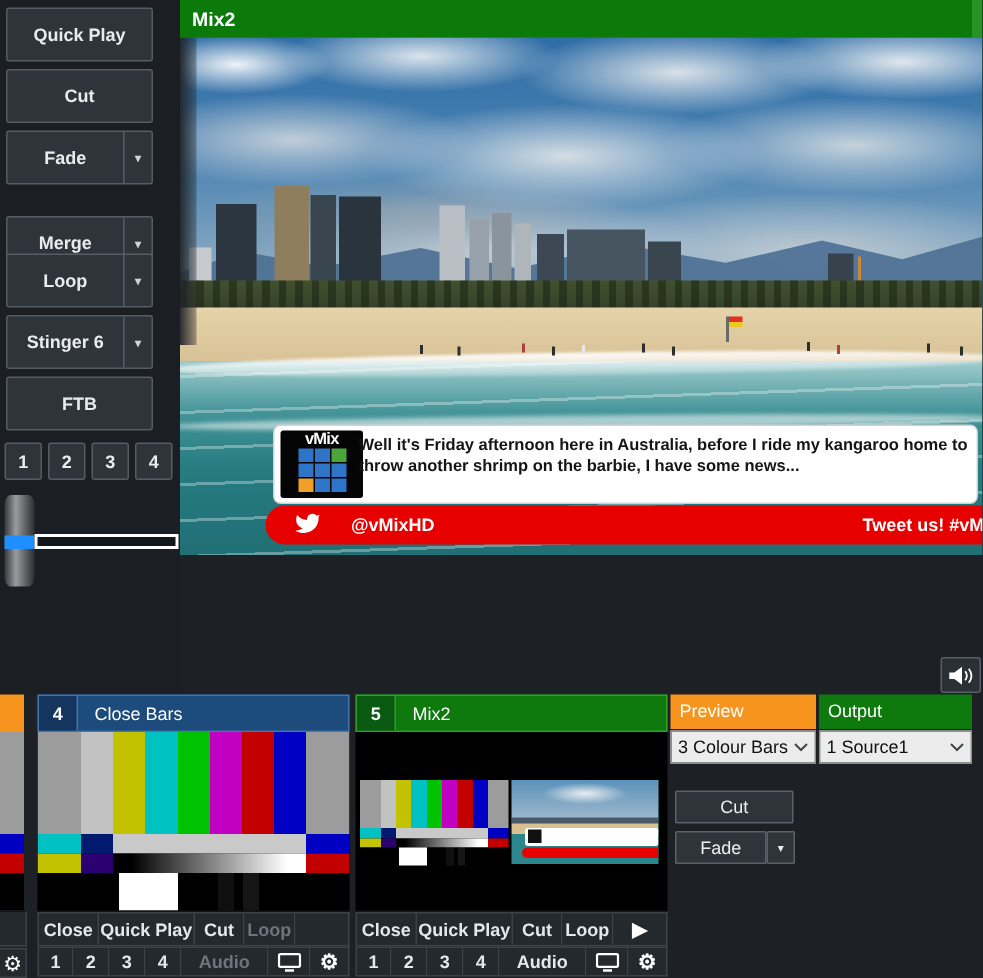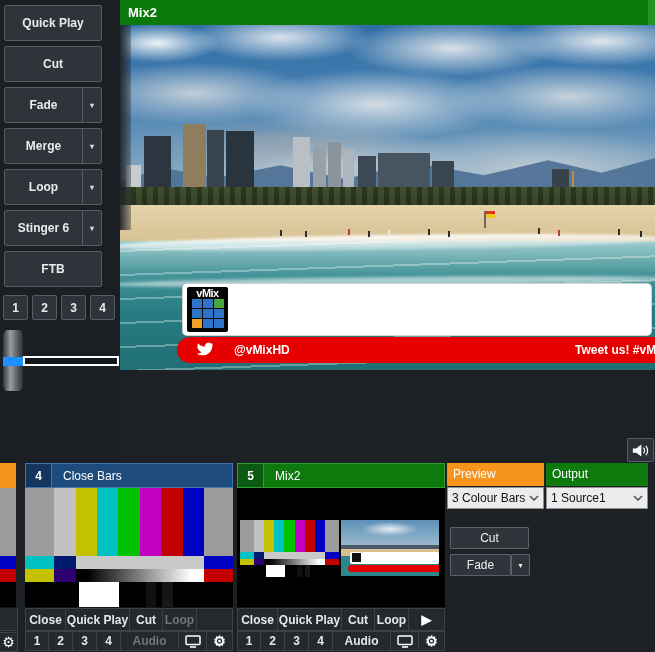--- a/index.html
+++ b/index.html
@@ -58,21 +58,21 @@
     background:rgba(255,255,255,.55); filter:blur(1.5px); transform:rotate(-.6deg); }
   .shade-left { position:absolute; left:0; top:0; width:11px; height:205px;
     background:linear-gradient(90deg, rgba(33,37,41,.95), rgba(33,37,41,.35)); }
   .person { position:absolute; width:2px; height:6px; background:#2e2e2e; }
   .flagpole { position:absolute; left:364px; top:186px; width:2px; height:17px; background:#6a6a6a; }
   .flag { position:absolute; left:366px; top:186px; width:9px; height:7px; background:linear-gradient(180deg,#e03020 50%,#ecc820 50%); }
 
   
   .card { position:absolute; left:63px; top:259px; width:468px; height:51px; background:#ffffff; border-radius:4px;
           box-shadow:0 0 0 1px #d2d2d2; }
-  .vmix-logo { position:absolute; left:4px; top:3px; width:41px; height:45px; background:#050505; border-radius:2px; text-align:center; }
+  .vmix-logo { position:absolute; left:4px; top:3px; width:55px; height:45px; background:#050505; border-radius:2px; text-align:center; }
   .vmix-word { color:#fff; font-weight:bold; font-size:11px; line-height:12px; letter-spacing:-.5px; }
   .vmix-grid { display:grid; grid-template-columns:repeat(3,10px); grid-auto-rows:9px; gap:1px; justify-content:center; }
   .vmix-grid span { display:block; }
   .tweet-text { position:absolute; left:56px; top:6px; width:414px; font-size:11px; line-height:14px; font-weight:bold; color:#151515; }
   .red-bar { position:absolute; left:57px; top:312px; width:620px; height:26px; background:#e60000; border-radius:13px 0 0 13px; }
   .red-bar .bird { position:absolute; left:18px; top:4px; }
   .red-bar .handle { position:absolute; left:57px; top:0; line-height:26px; color:#fff; font-size:12px; font-weight:bold; }
   .red-bar .cta { position:absolute; left:398px; top:0; line-height:26px; color:#fff; font-size:12px; font-weight:bold; white-space:nowrap; }
 
   
@@ -145,21 +145,21 @@
     </div>
   <div class="tbtn" style="top:46px">
       <span>Cut</span>
     </div>
   <div class="tbtn split" style="top:87px">
     <span class="lbl">Fade</span>
     <span class="arrowzone">
         <span>▾</span>
       </span>
   </div>
-  <div class="tbtn split" style="top:128px">
+  <div class="tbtn split" style="top:144px">
     <span class="lbl">Merge</span>
     <span class="arrowzone">
         <span>▾</span>
       </span>
   </div>
   <div class="tbtn split" style="top:169px">
     <span class="lbl">Loop</span>
     <span class="arrowzone">
         <span>▾</span>
       </span>
@@ -247,20 +247,21 @@
           <span style="background:#2e74c8"></span>
           <span style="background:#49a53c"></span>
         <span style="background:#2e74c8"></span>
           <span style="background:#2e74c8"></span>
           <span style="background:#2e74c8"></span>
         <span style="background:#f0a028"></span>
           <span style="background:#2e74c8"></span>
           <span style="background:#2e74c8"></span>
       </div>
     </div>
+    <div class="tweet-text">Well it's Friday afternoon here in Australia, before I ride my kangaroo home to throw another shrimp on the barbie, I have some news...</div>
   </div>
   <div class="red-bar">
     <svg class="bird" width="19" height="16" viewBox="0 0 24 20">
       <path d="M23 2.6c-.8.4-1.7.7-2.6.9A4.6 4.6 0 0 0 12.3 6v1A10.8 10.8 0 0 1 4 2.8s-4 7.6 4.6 11.4a11 11 0 0 1-6.3 1.8C11.5 21 22 16 22 5.2l-.1-.9A7.7 7.7 0 0 0 23 2.6z" fill="#fff"></path>
     </svg>
     <span class="handle">@vMixHD</span>
     <span class="cta">Tweet us! #vMixHD</span>
   </div>
 </div>
 

